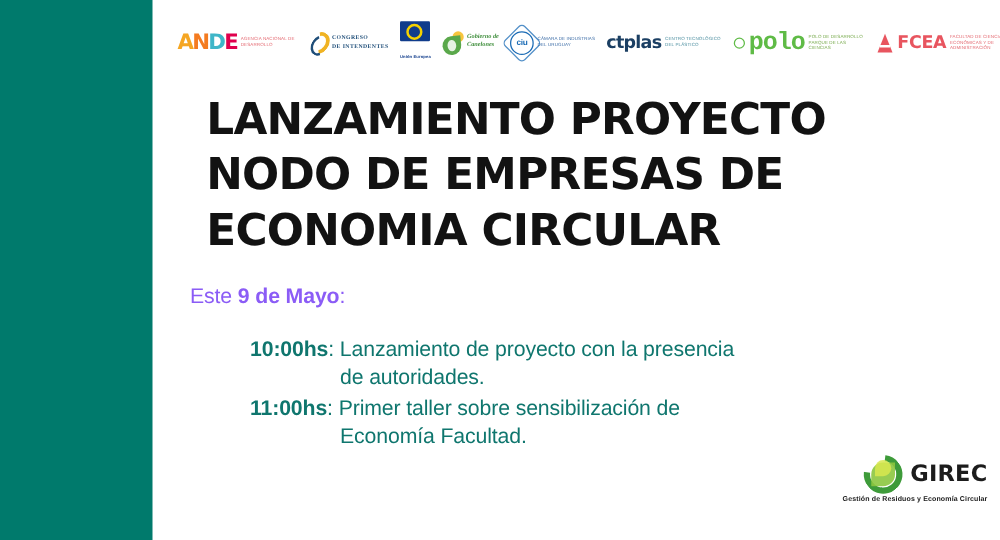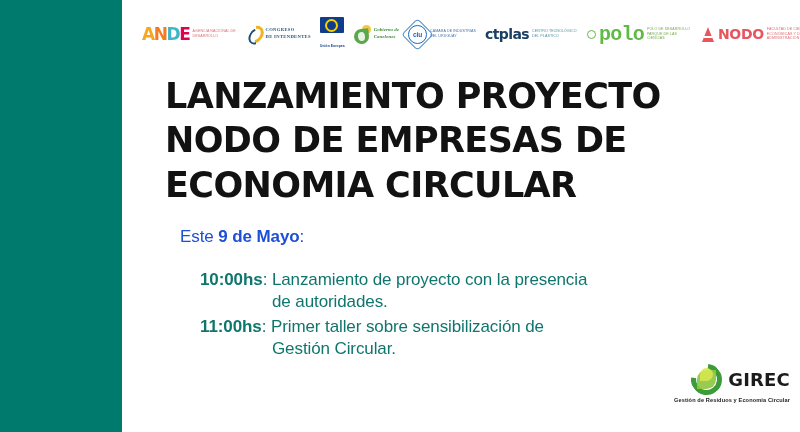--- a/index.html
+++ b/index.html
@@ -244,24 +244,24 @@
     font-size: 35px;
     line-height: 1.27;
     letter-spacing: -.6px;
     color: #121212;
   }
   #headline div { white-space: nowrap; }
 
   
   #intro {
     position: absolute;
-    left: 180px;
+    left: 152px;
     top: 227px;
     font-size: 17px;
-    color: #1d4ed8;
+    color: #8b5cf6;
     letter-spacing: -.1px;
   }
   #intro b { font-weight: 700; }
 
   #schedule {
     position: absolute;
     left: 200px;
     top: 269px;
     width: 530px;
     font-size: 17px;
@@ -385,21 +385,21 @@
   </div>
 
   <div class="logo">
     <span class="polo-dot"></span>
     <span class="polo-word">polo</span>
     <span class="logo-cap green">Polo de Desarrollo Parque de las Ciencias</span>
   </div>
 
   <div class="logo">
     <span class="fcea-mark"></span>
-    <span class="fcea-word">NODO</span>
+    <span class="fcea-word">FCEA</span>
     <span class="logo-cap red">Facultad de Ciencias Económicas y de Administración</span>
   </div>
 
   <div class="logo">
     
     
     
   </div>
 
 </div>
@@ -412,21 +412,21 @@
 
 <div id="intro"><span>Este </span><b>9 de Mayo</b><span>:</span></div>
 
 <div id="schedule">
 
   <div class="sched-item"><span class="sched-time">10:00hs</span><span>: </span><span>Lanzamiento de proyecto con la presencia</span>
     <span class="sched-cont">de autoridades.</span>
   </div>
 
   <div class="sched-item"><span class="sched-time">11:00hs</span><span>: </span><span>Primer taller sobre sensibilización de</span>
-    <span class="sched-cont">Gestión Circular.</span>
+    <span class="sched-cont">Economía Facultad.</span>
   </div>
 
 </div>
 
 <div id="girec">
   <div class="girec-row">
     <span class="girec-mark">
       <span class="girec-ring"></span>
       <span class="girec-leaf"></span>
       <span class="girec-leaf2"></span>

